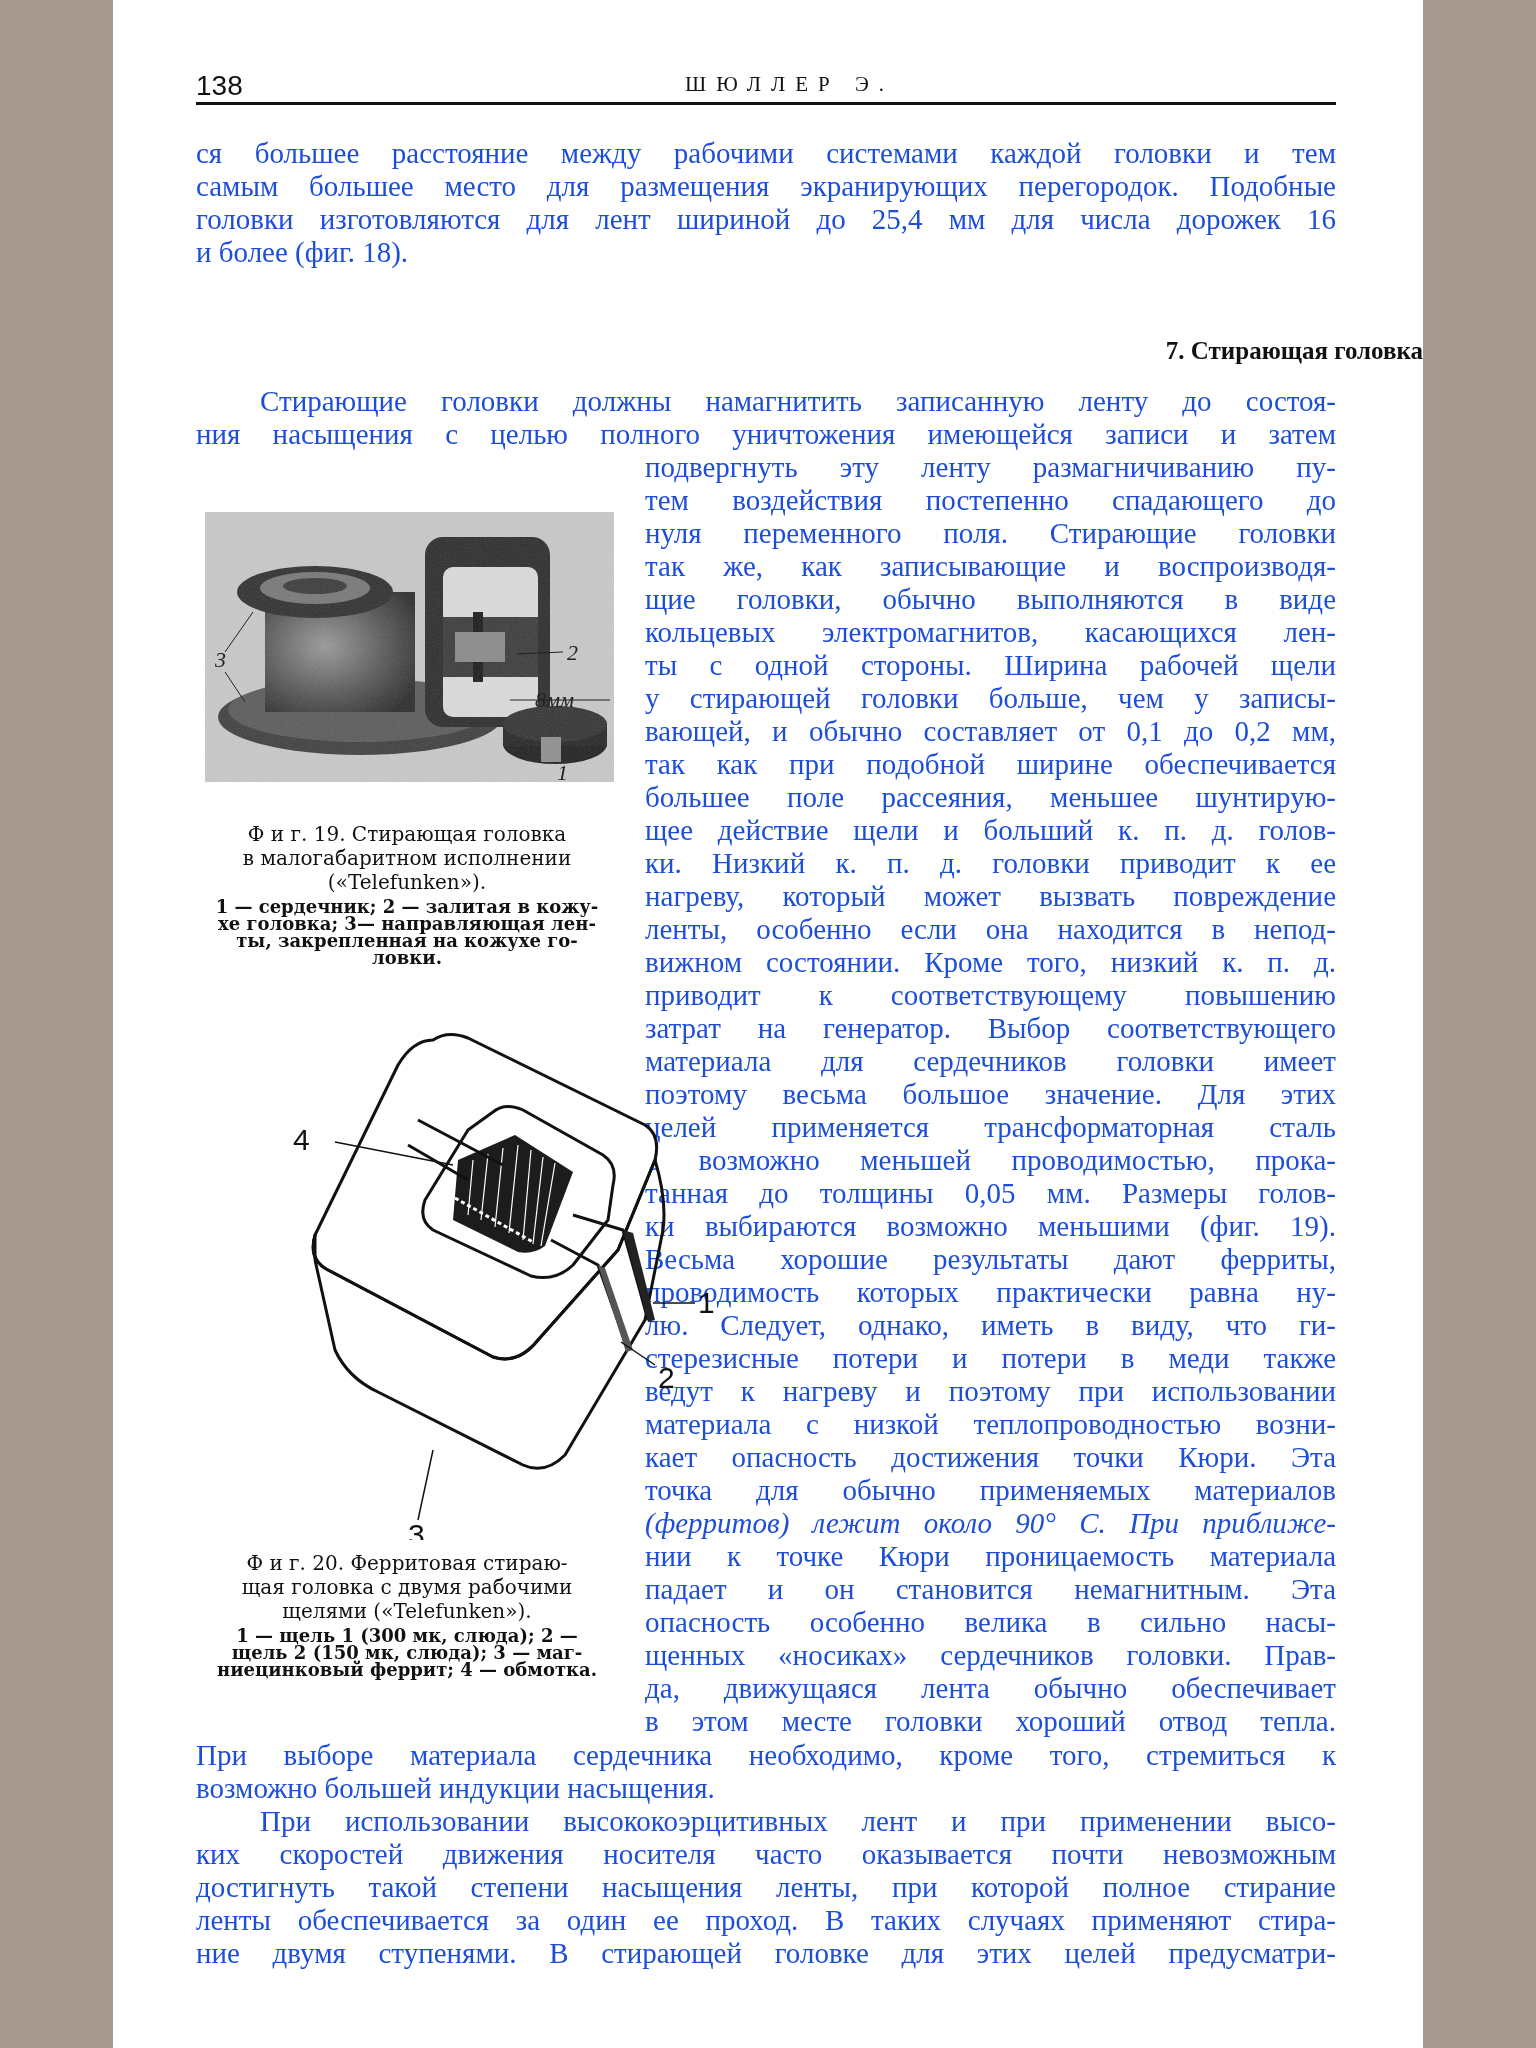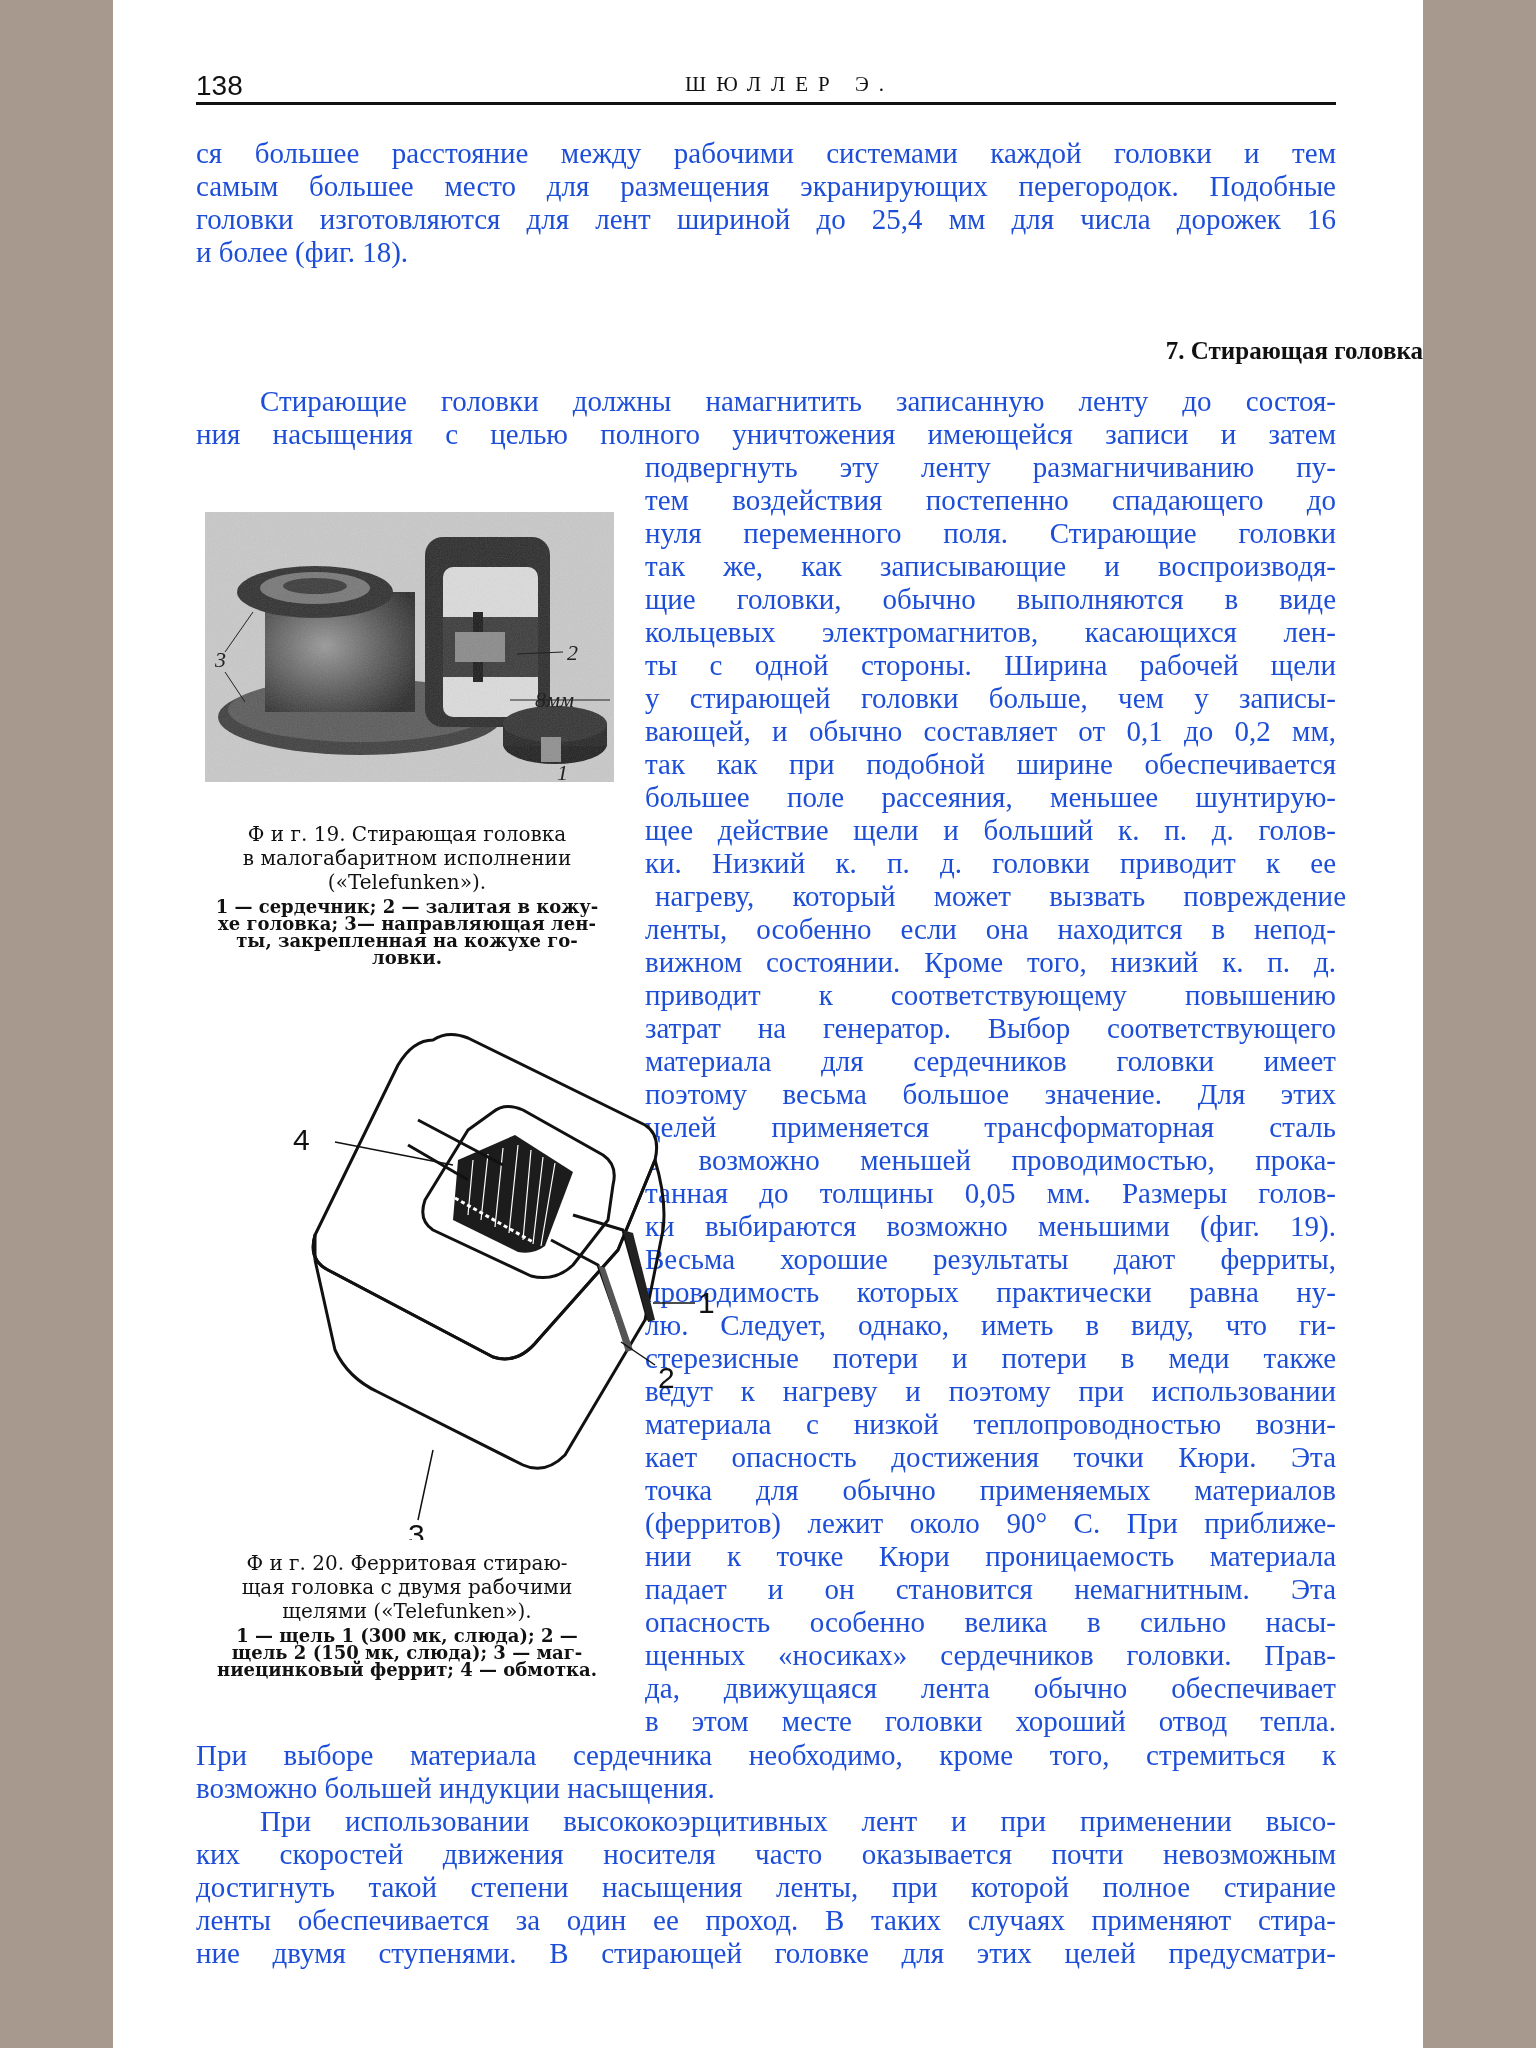--- a/index.html
+++ b/index.html
@@ -98,40 +98,40 @@
       <span class="line" style="white-space: normal; width: 691px; height: 33px; overflow: hidden;">так же, как записывающие и воспроизводя-</span>
       <span class="line" style="white-space: normal; width: 691px; height: 33px; overflow: hidden;">щие головки, обычно выполняются в виде</span>
       <span class="line" style="white-space: normal; width: 691px; height: 33px; overflow: hidden;">кольцевых электромагнитов, касающихся лен-</span>
       <span class="line" style="white-space: normal; width: 691px; height: 33px; overflow: hidden;">ты с одной стороны. Ширина рабочей щели</span>
       <span class="line" style="white-space: normal; width: 691px; height: 33px; overflow: hidden;">у стирающей головки больше, чем у записы-</span>
       <span class="line" style="white-space: normal; width: 691px; height: 33px; overflow: hidden;">вающей, и обычно составляет от 0,1 до 0,2 мм,</span>
       <span class="line" style="white-space: normal; width: 691px; height: 33px; overflow: hidden;">так как при подобной ширине обеспечивается</span>
       <span class="line" style="white-space: normal; width: 691px; height: 33px; overflow: hidden;">большее поле рассеяния, меньшее шунтирую-</span>
       <span class="line" style="white-space: normal; width: 691px; height: 33px; overflow: hidden;">щее действие щели и больший к. п. д. голов-</span>
       <span class="line" style="white-space: normal; width: 691px; height: 33px; overflow: hidden;">ки. Низкий к. п. д. головки приводит к ее</span>
-      <span class="line" style="white-space: normal; width: 691px; height: 33px; overflow: hidden; margin-left: 10px;">нагреву, который может вызвать повреждение</span>
+      <span class="line" style="white-space: normal; width: 691px; height: 33px; overflow: hidden;">нагреву, который может вызвать повреждение</span>
       <span class="line" style="white-space: normal; width: 691px; height: 33px; overflow: hidden;">ленты, особенно если она находится в непод-</span>
       <span class="line" style="white-space: normal; width: 691px; height: 33px; overflow: hidden;">вижном состоянии. Кроме того, низкий к. п. д.</span>
       <span class="line" style="white-space: normal; width: 691px; height: 33px; overflow: hidden;">приводит к соответствующему повышению</span>
       <span class="line" style="white-space: normal; width: 691px; height: 33px; overflow: hidden;">затрат на генератор. Выбор соответствующего</span>
       <span class="line" style="white-space: normal; width: 691px; height: 33px; overflow: hidden;">материала для сердечников головки имеет</span>
       <span class="line" style="white-space: normal; width: 691px; height: 33px; overflow: hidden;">поэтому весьма большое значение. Для этих</span>
       <span class="line" style="white-space: normal; width: 691px; height: 33px; overflow: hidden;">целей применяется трансформаторная сталь</span>
       <span class="line" style="white-space: normal; width: 691px; height: 33px; overflow: hidden;">с возможно меньшей проводимостью, прока-</span>
       <span class="line" style="white-space: normal; width: 691px; height: 33px; overflow: hidden;">танная до толщины 0,05 мм. Размеры голов-</span>
       <span class="line" style="white-space: normal; width: 691px; height: 33px; overflow: hidden;">ки выбираются возможно меньшими (фиг. 19).</span>
       <span class="line" style="white-space: normal; width: 691px; height: 33px; overflow: hidden;">Весьма хорошие результаты дают ферриты,</span>
       <span class="line" style="white-space: normal; width: 691px; height: 33px; overflow: hidden;">проводимость которых практически равна ну-</span>
       <span class="line" style="white-space: normal; width: 691px; height: 33px; overflow: hidden;">лю. Следует, однако, иметь в виду, что ги-</span>
       <span class="line" style="white-space: normal; width: 691px; height: 33px; overflow: hidden;">стерезисные потери и потери в меди также</span>
       <span class="line" style="white-space: normal; width: 691px; height: 33px; overflow: hidden;">ведут к нагреву и поэтому при использовании</span>
       <span class="line" style="white-space: normal; width: 691px; height: 33px; overflow: hidden;">материала с низкой теплопроводностью возни-</span>
       <span class="line" style="white-space: normal; width: 691px; height: 33px; overflow: hidden;">кает опасность достижения точки Кюри. Эта</span>
       <span class="line" style="white-space: normal; width: 691px; height: 33px; overflow: hidden;">точка для обычно применяемых материалов</span>
-      <span class="line" style="white-space: normal; width: 691px; height: 33px; overflow: hidden;">(ферритов) лежит около 90° С. При приближе-</span>
+      <span class="line" style="white-space: normal; width: 691px; height: 33px; overflow: hidden; font-style: italic;">(ферритов) лежит около 90° С. При приближе-</span>
       <span class="line" style="white-space: normal; width: 691px; height: 33px; overflow: hidden;">нии к точке Кюри проницаемость материала</span>
       <span class="line" style="white-space: normal; width: 691px; height: 33px; overflow: hidden;">падает и он становится немагнитным. Эта</span>
       <span class="line" style="white-space: normal; width: 691px; height: 33px; overflow: hidden;">опасность особенно велика в сильно насы-</span>
       <span class="line" style="white-space: normal; width: 691px; height: 33px; overflow: hidden;">щенных «носиках» сердечников головки. Прав-</span>
       <span class="line" style="white-space: normal; width: 691px; height: 33px; overflow: hidden;">да, движущаяся лента обычно обеспечивает</span>
       <span class="line" style="white-space: normal; width: 691px; height: 33px; overflow: hidden;">в этом месте головки хороший отвод тепла.</span>
     </div>
 
   <div class="fig19">
     <svg width="409" height="270" viewBox="0 0 409 270">

